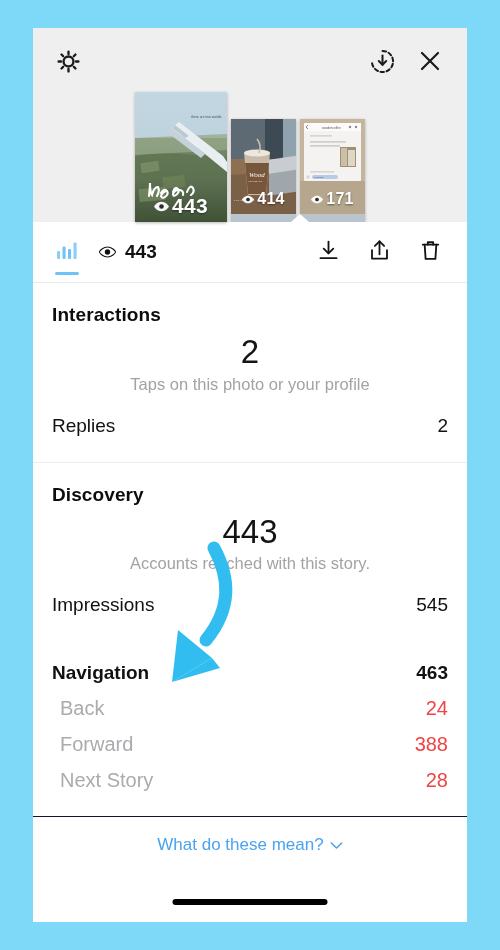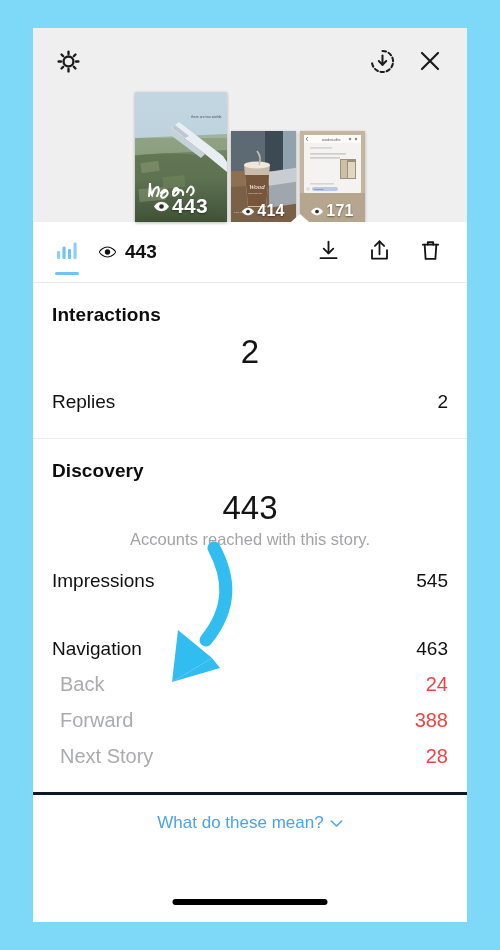--- a/index.html
+++ b/index.html
@@ -60,38 +60,38 @@
     align-items: flex-end;
     justify-content: center;
     gap: 0px;
   }
   .thumb {
     position: relative;
     overflow: hidden;
     background: #b9c4cc;
     box-shadow: 0 1px 3px rgba(0,0,0,.28);
   }
-  .thumb.small { width: 65px; height: 91px; margin-left: 4px; }
+  .thumb.small { width: 65px; height: 103px; margin-left: 4px; }
   .thumb.active { width: 92px; height: 130px; z-index: 4; }
   .thumb-img { position: absolute; inset: 0; }
   .thumb-count {
     position: absolute;
     left: 0; right: 0;
     bottom: 3px;
     display: flex;
     align-items: center;
     justify-content: center;
     gap: 3px;
     color: #fff;
     font-weight: 700;
     text-shadow: 0 1px 2px rgba(0,0,0,.45);
     letter-spacing: .3px;
   }
   .thumb.active .thumb-count { font-size: 21px; bottom: 4px; }
-  .thumb.small  .thumb-count { font-size: 16px; bottom: 2px; }
+  .thumb.small  .thumb-count { font-size: 16px; bottom: 14px; }
   .eye-w { display: inline-block; line-height: 0; }
 
   
   .notch {
     position: absolute;
     left: 250px;
     top: 186px;
     width: 0; height: 0;
     border-left: 17px solid transparent;
     border-right: 17px solid transparent;
@@ -159,32 +159,32 @@
   .row {
     display: flex;
     align-items: center;
     justify-content: space-between;
     font-size: 19px;
     color: #111;
   }
   .row.primary { margin-top: 21px; padding-bottom: 25px; }
   .row.primary .row-val { font-weight: 400; }
   .nav-group { padding-bottom: 24px; }
-  .row.head { padding-top: 21px; font-weight: 400; gap: 16px; }
+  .row.head { padding-top: 21px; font-weight: 700; gap: 16px; }
   .row.sub {
     color: #aaabae;
     font-size: 20px;
     margin-top: 13px;
     margin-left: 8px;
   }
   .row.sub .row-val { color: #ef4444; }
 
   
   .footer {
-    border-top: 3px solid #0f172a;
+    border-top: 1px solid #0f172a;
     background: #fff;
     text-align: center;
     padding-top: 18px;
   }
   .footer-link {
     display: inline-flex;
     align-items: center;
     gap: 6px;
     color: #4aa3f0;
     font-size: 17px;
@@ -404,20 +404,21 @@
             <path d="M9.4 6.4V4.1h5.2v2.3"></path>
             <path d="M6.4 6.4 7.3 20h9.4l.9-13.6"></path>
           </svg>
         </span>
       </div>
     </div>
 
     <div class="section">
       <div class="sec-title">Interactions</div>
       <div class="big-stat">2</div>
+      <div class="big-sub">Taps on this photo or your profile</div>
 
       <div class="row primary">
         <span class="row-label">Replies</span>
         <span class="row-val">2</span>
       </div>
     </div>
 
     <div class="section">
       <div class="sec-title">Discovery</div>
       <div class="big-stat">443</div>

